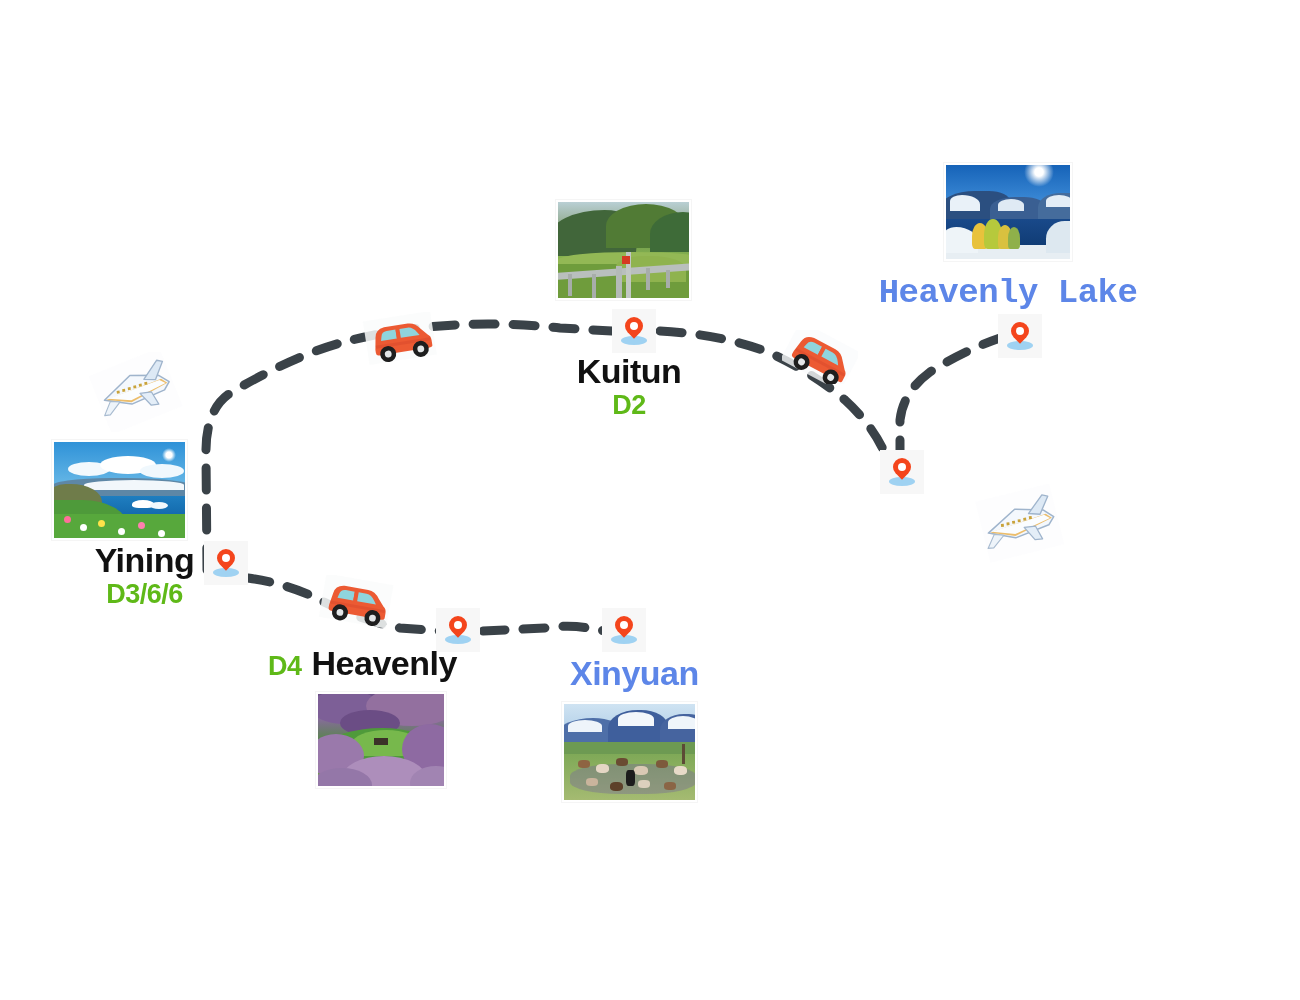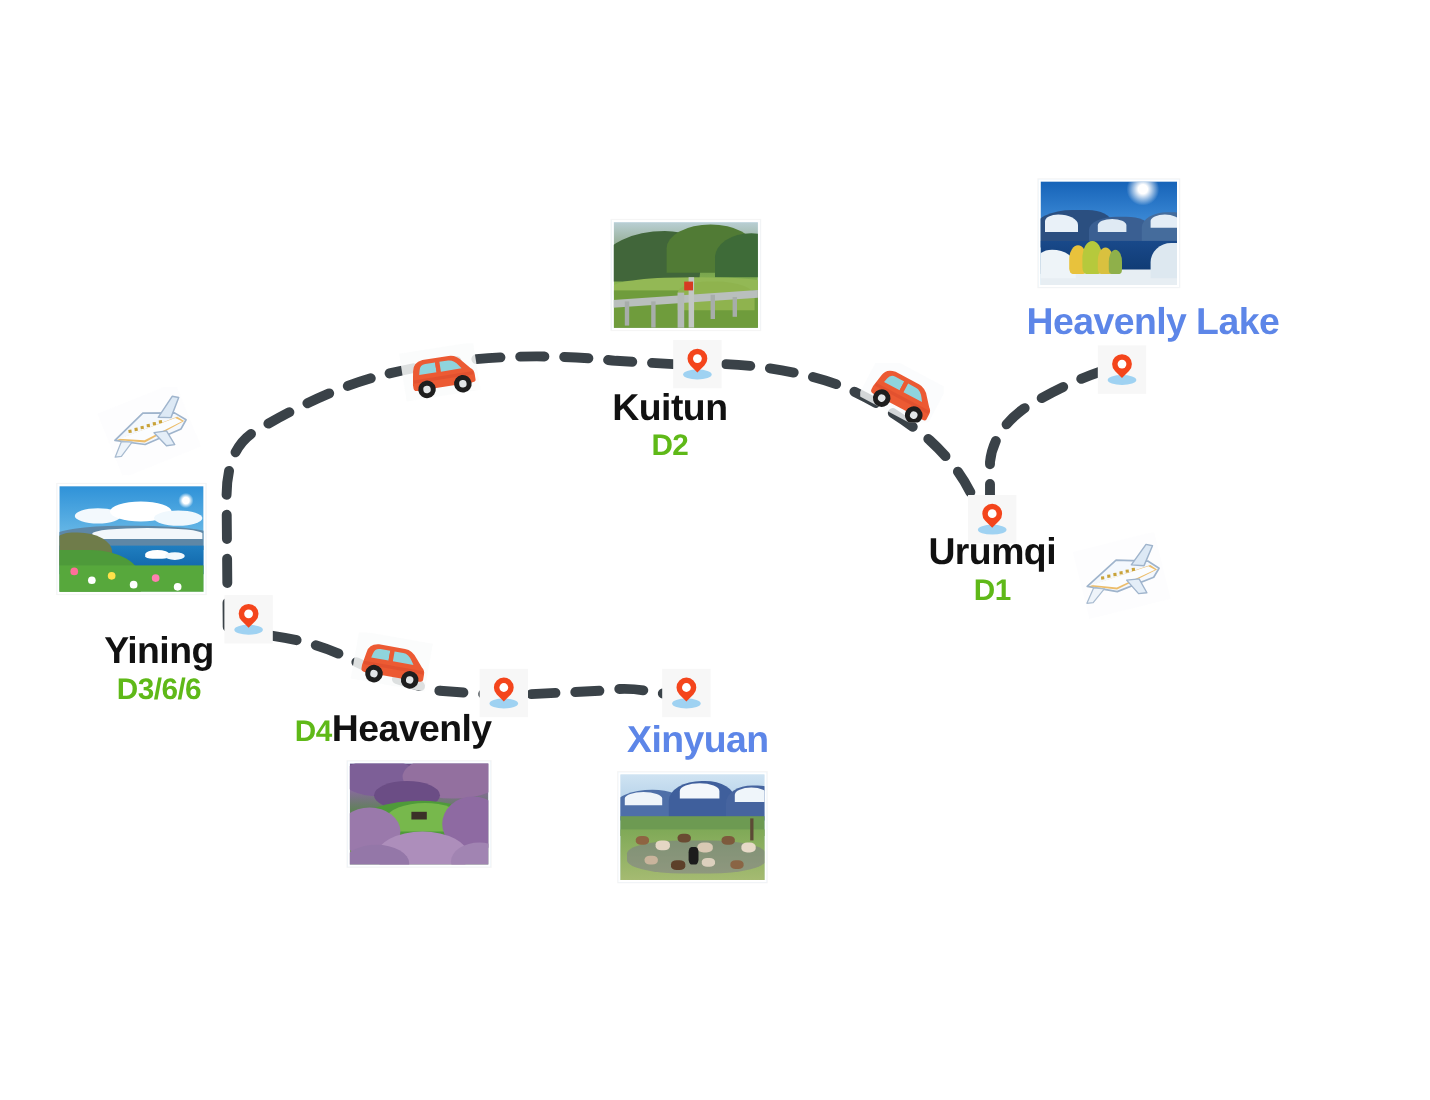--- a/index.html
+++ b/index.html
@@ -85,21 +85,21 @@
     color: #111111;
   }
   .city-name.highlight { color: #5d86e8; }
   .day-tag {
     font-size: 27px;
     line-height: 30px;
     font-weight: bold;
     color: #5fb918;
   }
   .label-stack { text-align: center; }
-  .label-inline { display: flex; align-items: baseline; }
+  .label-inline { display: flex; align-items: baseline; gap: 10px; }
 
   
   .veh {
     position: absolute;
     width: 76px;
     height: 54px;
   }
   .plane {
     position: absolute;
     width: 96px;
@@ -356,35 +356,31 @@
     <span class="pin-body"></span>
     <span class="pin-hole"></span>
   </div>
 
   <div class="poi" style="left:602px; top:608px;">
     <span class="pin-shadow"></span>
     <span class="pin-body"></span>
     <span class="pin-hole"></span>
   </div>
 
-  <div class="city-label label-stack" style="left:544px; top:352px; width:130px;">
+  <div class="city-label label-stack" style="left:564px; top:352px; width:130px;">
     <div class="city-name">Kuitun</div>
     <div class="day-tag">D2</div>
   </div>
 
-  <div class="city-label label-stack" style="left:908px; top:274px; width:280px;">
+  <div class="city-label label-stack" style="left:868px; top:274px; width:280px;font-family:Liberation Mono, monospace;">
     <div class="city-name highlight">Heavenly Lake</div>
   </div>
 
-  <div class="city-label label-stack" style="left:822px; top:483px; width:160px;">
-    <div class="city-name">Urumqi</div>
-    <div class="day-tag">D1</div>
-  </div>
-
-  <div class="city-label label-stack" style="left:72px; top:573px; width:145px;">
+
+  <div class="city-label label-stack" style="left:72px; top:541px; width:145px;">
     <div class="city-name">Yining</div>
     <div class="day-tag">D3/6/6</div>
   </div>
 
   <div class="city-label label-inline" style="left:268px; top:644px;">
     <span class="day-tag">D4</span>
     <span class="city-name">Heavenly</span>
   </div>
 
   <div class="city-label label-stack" style="left:570px; top:654px; width:118px;">

